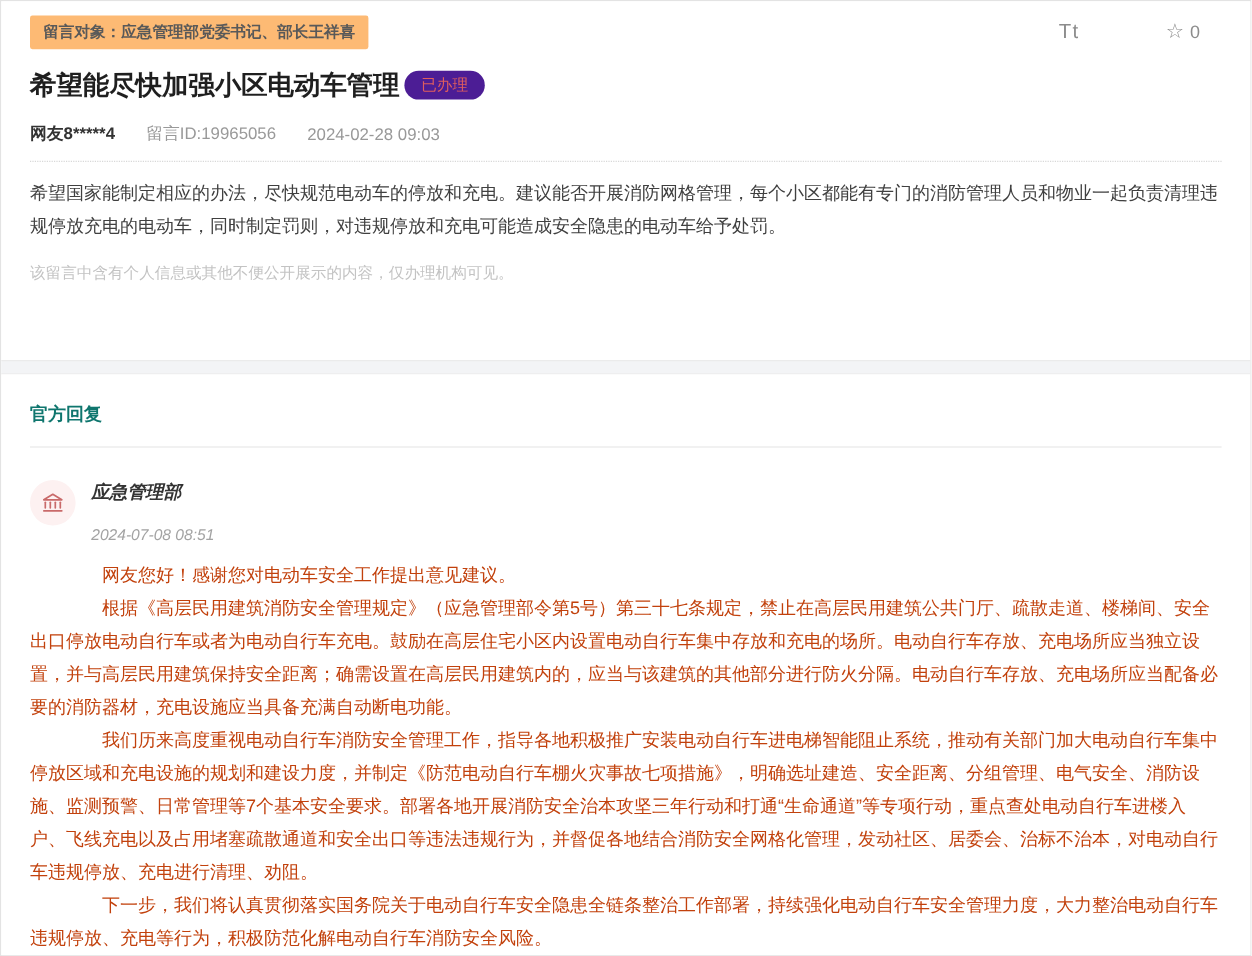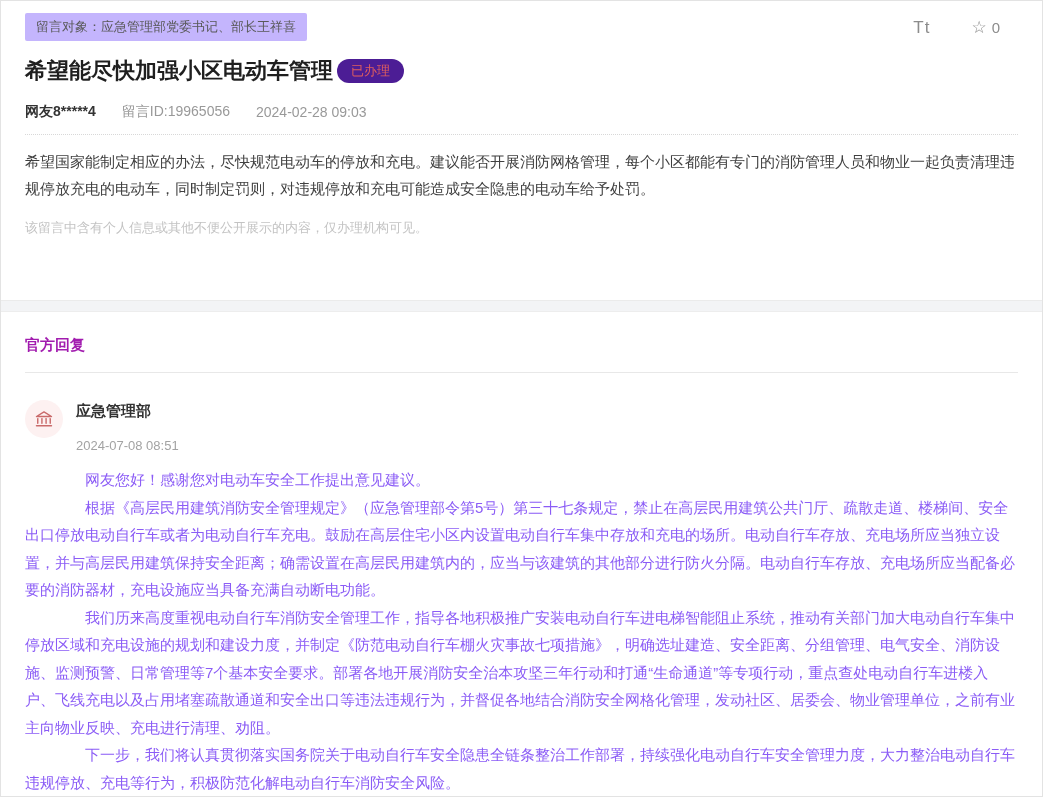--- a/index.html
+++ b/index.html
@@ -4,26 +4,26 @@
 <style>
   html,body { margin:0; padding:0; background:#fff; font-family:"Liberation Sans","DejaVu Sans",sans-serif; }
   .page {
     width:1043px; height:797px; box-sizing:border-box;
     border:1px solid #e3e3e3; background:#fff;
     display:flex; flex-direction:column; overflow:hidden;
   }
   
   .card-top { position:relative; box-sizing:border-box; height:361px; padding:12px 24px 0 24px; background:#fff; }
   .tag {
-    display:inline-block; background:#c4b5fd; color:#595959;
-    font-size:13px; padding:5px 11px; border-radius:2px;
+    display:inline-block; background:#fdba74; color:#595959;
+    font-size:13px; padding:5px 11px; border-radius:2px;font-weight:bold;
   }
   .top-controls {
     position:absolute; top:16px; right:42px;
-    display:flex; align-items:center; gap:41px; color:#8c8c8c;
+    display:flex; align-items:center; gap:72px; color:#8c8c8c;
   }
   .font-size-btn { font-size:17px; letter-spacing:1px; cursor:pointer; }
   .star-group { display:flex; align-items:center; gap:5px; font-size:15px; cursor:pointer; }
   .star-glyph { font-size:17px; }
   .title-row { display:flex; align-items:center; gap:4px; margin-top:15px; }
   .msg-title { font-size:22px; font-weight:bold; color:#1f1f1f; margin:0; }
   .status-badge {
     background:#4c1d95; color:#e05e5e; font-size:13px;
     padding:3px 14px; border-radius:13px; white-space:nowrap;
   }
@@ -34,31 +34,31 @@
     text-align:right;
   }
   .meta-author { color:#333; font-weight:bold; }
   .msg-content { margin-top:4px; }
   .msg-content p { font-size:15px; line-height:27px; color:#404040; margin:13px 0; }
   .privacy-note { font-size:13px; color:#c3c3c3; margin-top:17px; }
   
   .section-gap { height:12px; background:#f3f4f6; border-top:1px solid #ebebeb; border-bottom:1px solid #ededed; }
   
   .card-reply { flex:1; box-sizing:border-box; padding:21px 24px 0 24px; background:#fff; }
-  .reply-section-title { font-size:15px; font-weight:bold; color:#a21caf; margin:3px 0 0 0; }
+  .reply-section-title { font-size:15px; font-weight:bold; color:#0f766e; margin:3px 0 0 0; }
   .reply-divider { border-bottom:1px solid #e8e8e8; margin-top:17px; }
-  .reply-head { display:flex; align-items:flex-start; gap:13px; margin-top:27px; }
+  .reply-head { display:flex; align-items:flex-start; gap:13px; margin-top:27px;font-style:italic; }
   .avatar {
     width:38px; height:38px; border-radius:50%; background:#fdf1f1;
     display:flex; align-items:center; justify-content:center; flex:0 0 38px;
   }
   .reply-agency { font-size:15px; font-weight:bold; color:#333; line-height:18px; margin-top:2px; }
   .reply-date { font-size:13px; color:#a3a3a3; margin-top:18px; }
   .reply-body { margin-top:13px; }
-  .reply-body p { font-size:15px; line-height:27.5px; color:#8b5cf6; margin:0; text-indent:60px; }
+  .reply-body p { font-size:15px; line-height:27.5px; color:#c2410c; margin:0; text-indent:60px; }
 </style>
 </head>
 <body>
 
 <div class="page">
 
   <section class="card-top">
 
     <span class="tag">留言对象：应急管理部党委书记、部长王祥喜</span>
 
@@ -108,19 +108,19 @@
       </span>
       <div>
         <div class="reply-agency">应急管理部</div>
         <div class="reply-date">2024-07-08 08:51</div>
       </div>
     </div>
 
     <div class="reply-body">
       <p>网友您好！感谢您对电动车安全工作提出意见建议。</p>
       <p>根据《高层民用建筑消防安全管理规定》（应急管理部令第5号）第三十七条规定，禁止在高层民用建筑公共门厅、疏散走道、楼梯间、安全出口停放电动自行车或者为电动自行车充电。鼓励在高层住宅小区内设置电动自行车集中存放和充电的场所。电动自行车存放、充电场所应当独立设置，并与高层民用建筑保持安全距离；确需设置在高层民用建筑内的，应当与该建筑的其他部分进行防火分隔。电动自行车存放、充电场所应当配备必要的消防器材，充电设施应当具备充满自动断电功能。</p>
-      <p>我们历来高度重视电动自行车消防安全管理工作，指导各地积极推广安装电动自行车进电梯智能阻止系统，推动有关部门加大电动自行车集中停放区域和充电设施的规划和建设力度，并制定《防范电动自行车棚火灾事故七项措施》，明确选址建造、安全距离、分组管理、电气安全、消防设施、监测预警、日常管理等7个基本安全要求。部署各地开展消防安全治本攻坚三年行动和打通“生命通道”等专项行动，重点查处电动自行车进楼入户、飞线充电以及占用堵塞疏散通道和安全出口等违法违规行为，并督促各地结合消防安全网格化管理，发动社区、居委会、物业管理单位，之前有业主向物业反映、充电进行清理、劝阻。</p>
+      <p>我们历来高度重视电动自行车消防安全管理工作，指导各地积极推广安装电动自行车进电梯智能阻止系统，推动有关部门加大电动自行车集中停放区域和充电设施的规划和建设力度，并制定《防范电动自行车棚火灾事故七项措施》，明确选址建造、安全距离、分组管理、电气安全、消防设施、监测预警、日常管理等7个基本安全要求。部署各地开展消防安全治本攻坚三年行动和打通“生命通道”等专项行动，重点查处电动自行车进楼入户、飞线充电以及占用堵塞疏散通道和安全出口等违法违规行为，并督促各地结合消防安全网格化管理，发动社区、居委会、治标不治本，对电动自行车违规停放、充电进行清理、劝阻。</p>
       <p>下一步，我们将认真贯彻落实国务院关于电动自行车安全隐患全链条整治工作部署，持续强化电动自行车安全管理力度，大力整治电动自行车违规停放、充电等行为，积极防范化解电动自行车消防安全风险。</p>
 
     </div>
   </section>
 
 </div>
 
 </body></html>

